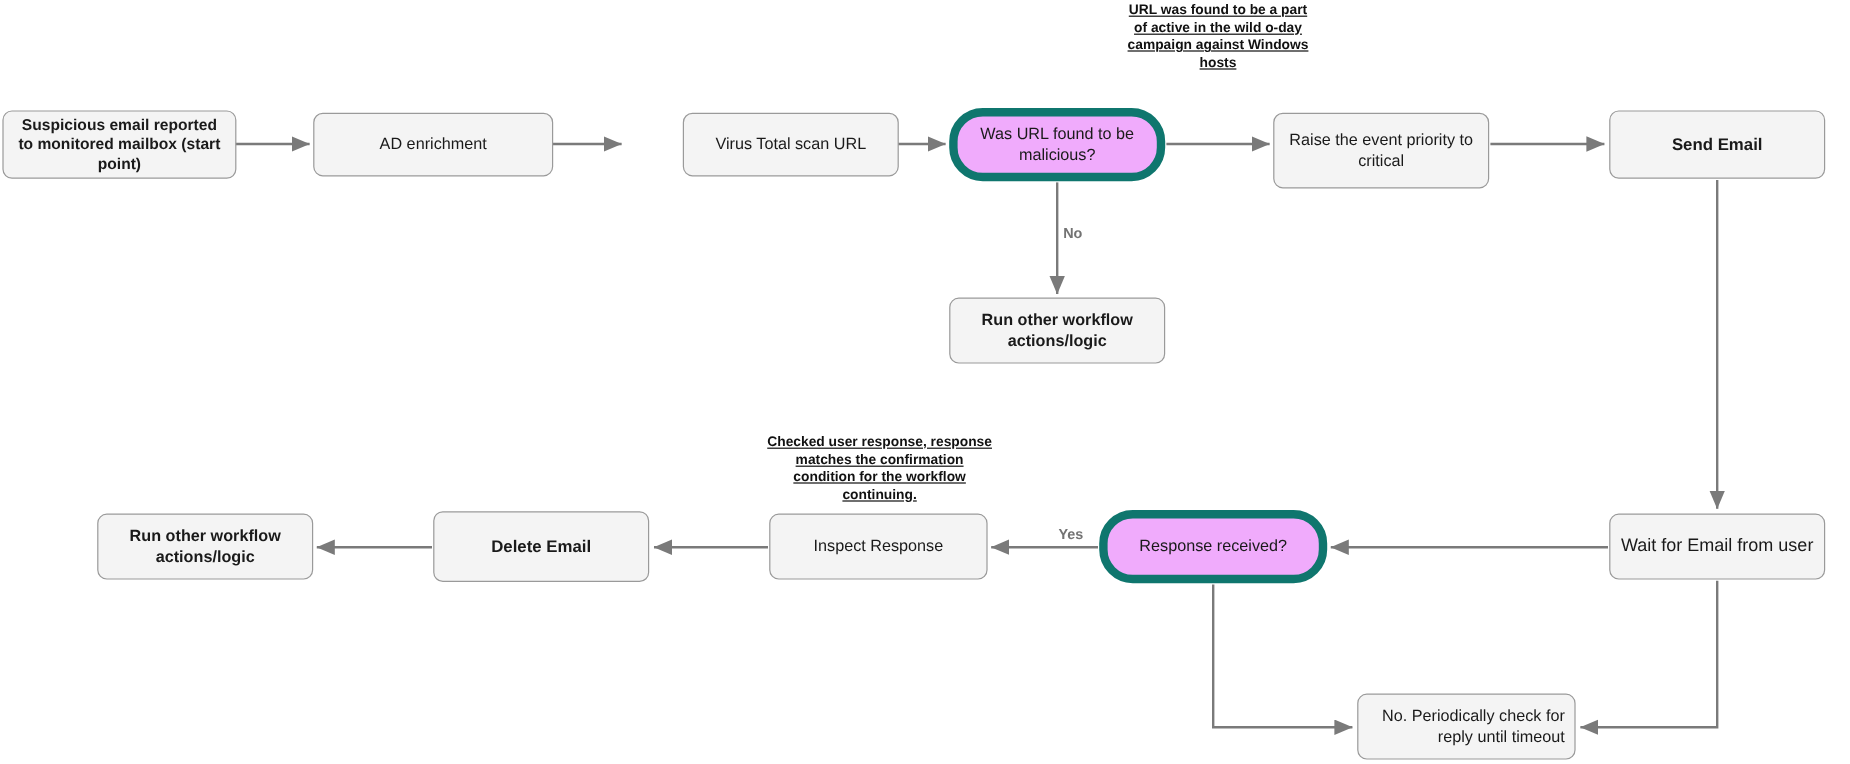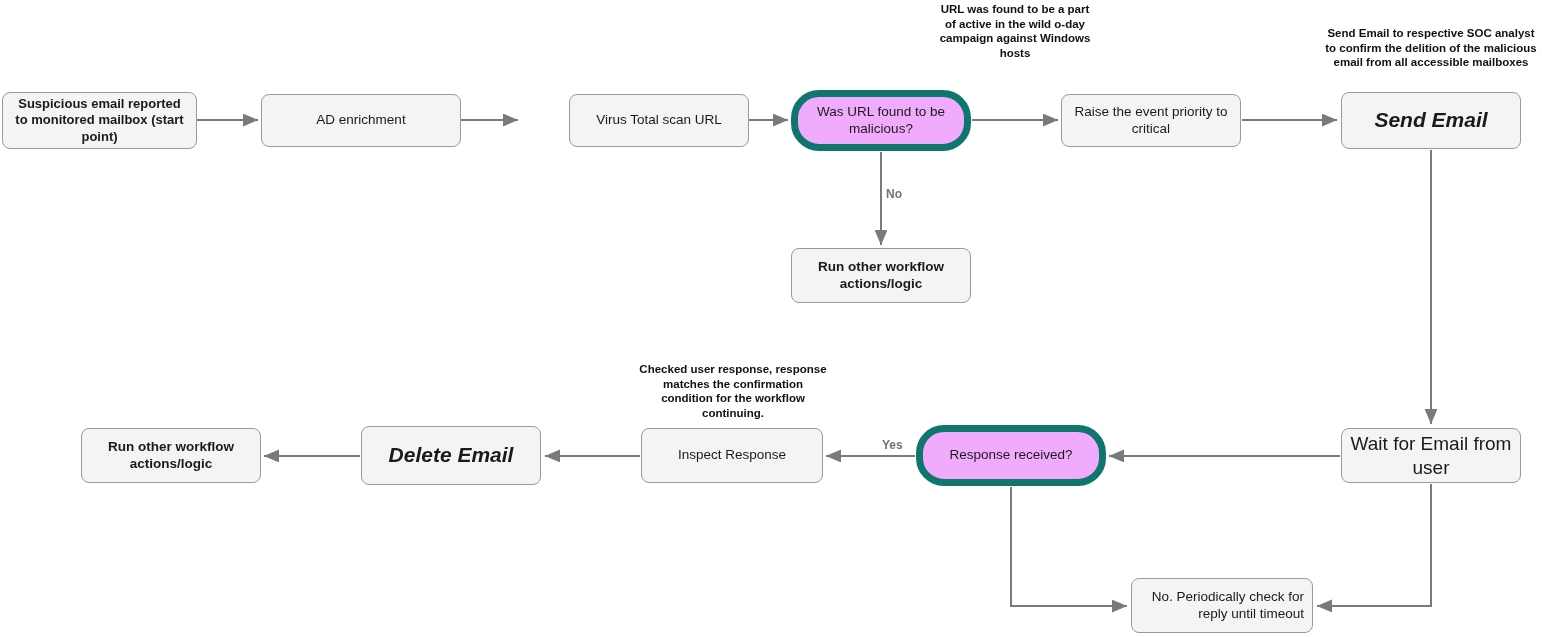--- a/index.html
+++ b/index.html
@@ -1,32 +1,32 @@
 <!DOCTYPE html>
 <html><head>
 <meta charset="utf-8">
 <style>
   html,body{margin:0;padding:0;background:#ffffff;}
   body{width:1542px;height:637px;position:relative;font-family:"Liberation Sans",sans-serif;color:#1a1a1a;overflow:hidden;}
   .canvas{position:absolute;inset:0;}
   svg.edges{position:absolute;left:0;top:0;width:1542px;height:637px;pointer-events:none;}
   .node{position:absolute;box-sizing:border-box;display:flex;align-items:center;justify-content:center;text-align:center;background:#f4f4f4;border:1px solid #9a9a9a;border-radius:8px;line-height:1.25;padding:4px 8px;}
   .node.decision{background:#f0abfc;border:7px solid #0f766e;border-radius:28px;}
-  .node.big{font-size:21px;font-weight:bold;font-style:italic;}
+  .node.big{font-size:14px;font-weight:bold;}
   .node .txt{display:block;width:100%;}
-  .ann{position:absolute;text-align:center;font-size:11.5px;font-weight:bold;color:#111;line-height:1.28;}
+  .ann{position:absolute;text-align:center;font-size:11.5px;font-weight:bold;color:#111;line-height:1.28;text-decoration:underline;}
   .edgelabel{position:absolute;font-size:12px;font-weight:bold;color:#737373;}
   .n-s1{left:2px;top:92px;width:195px;height:57px;font-size:13px;font-weight:bold;}
   .n-ad{left:261px;top:94px;width:200px;height:53px;font-size:13.5px;justify-content:flex-end;}
   .n-vt{left:521px;top:94px;width:180px;height:53px;font-size:13.5px;margin-left:48px;}
   .n-dec1{left:791px;top:90px;width:180px;height:61px;font-size:13.5px;}
-  .n-raise{left:1061px;top:94px;width:180px;height:53px;font-size:13.5px;align-items:center;}
+  .n-raise{left:1061px;top:94px;width:180px;height:63px;font-size:13.5px;align-items:center;}
   .n-send{left:1341px;top:92px;width:180px;height:57px;}
   .n-runother1{left:791px;top:248px;width:180px;height:55px;font-size:13.5px;font-weight:bold;}
-  .n-wait{left:1341px;top:428px;width:180px;height:55px;font-size:19px;}
+  .n-wait{left:1341px;top:428px;width:180px;height:55px;font-size:15px;}
   .n-dec2{left:916px;top:425px;width:190px;height:61px;font-size:13.5px;}
   .n-inspect{left:641px;top:428px;width:182px;height:55px;font-size:13.5px;}
   .n-delete{left:361px;top:426px;width:180px;height:59px;}
   .n-runother2{left:81px;top:428px;width:180px;height:55px;font-size:13.5px;font-weight:bold;}
   .n-periodic{left:1131px;top:578px;width:182px;height:55px;font-size:13.5px;text-align:right;}
   .a-zero{left:935px;top:2px;width:160px;}
   .a-soc{left:1325px;top:26px;width:212px;}
   .a-checked{left:638px;top:362px;width:190px;}
   .lbl-no{left:886px;top:187px;}
   .lbl-yes{left:882px;top:438px;}
@@ -105,19 +105,18 @@
 
   <div class="node n-runother2">
     <span class="txt">Run other workflow actions/logic</span>
   </div>
 
   <div class="node n-periodic">
     <span class="txt">No. Periodically check for reply until timeout</span>
   </div>
 
   <div class="ann a-zero">URL was found to be a part of active in the wild o-day campaign against Windows hosts</div>
-  <div class="ann a-soc">Send Email to respective SOC analyst to confirm the delition of the malicious email from all accessible mailboxes</div>
   <div class="ann a-checked">Checked user response, response matches the confirmation condition for the workflow continuing.</div>
 
   <div class="edgelabel lbl-no">No</div>
   <div class="edgelabel lbl-yes">Yes</div>
 
 </div>
 
 </body></html>

